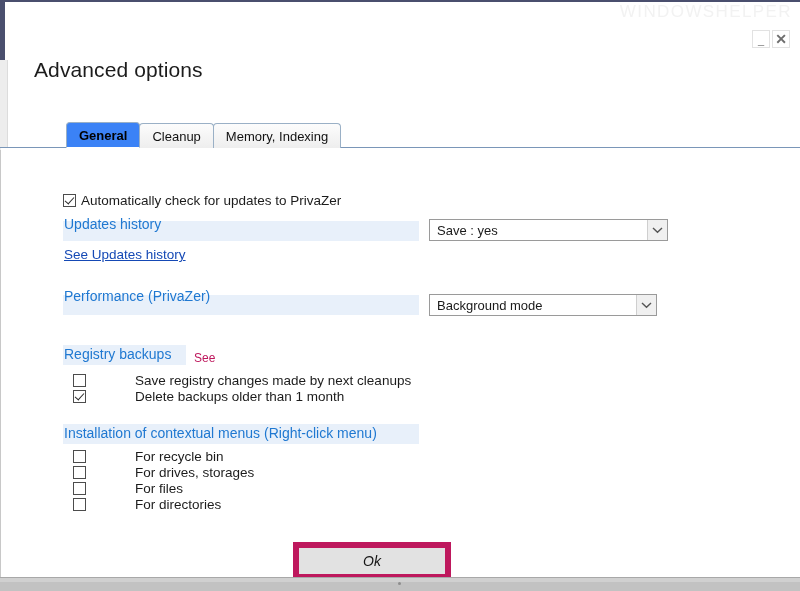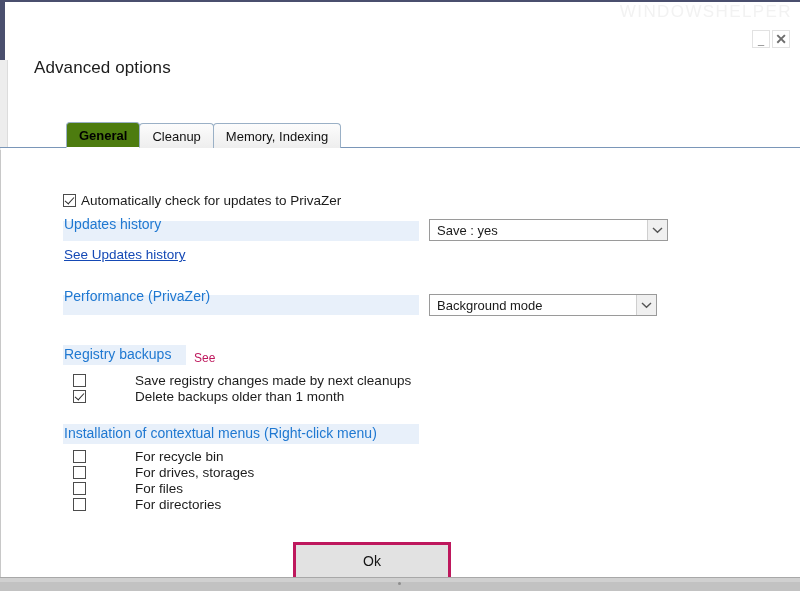--- a/index.html
+++ b/index.html
@@ -115,21 +115,21 @@
   .win-btn.close {
     font-weight: bold;
     font-size: 14px;
     color: #6e6e6e;
   }
 
   
   #dialog-title {
     position: absolute;
     left: 34px; top: 58px;
-    font-size: 17px;
+    font-size: 21px;
     font-weight: normal;
     color: #1c1c1c;
     letter-spacing: 0.1px;
   }
 
   
   #tab-strip {
     position: absolute;
     left: 0; top: 122px;
     width: 800px;
@@ -175,21 +175,21 @@
     border: 1px solid #9ab0c6;
     border-bottom: none;
     border-top-left-radius: 4px;
     border-top-right-radius: 4px;
     background: linear-gradient(to bottom, #fcfcfc 0%, #eeeeee 100%);
     cursor: pointer;
     white-space: nowrap;
     margin-right: -1px;
   }
   .tab.active {
-    background: #4d7c0f;
+    background: #3b82f6;
     font-weight: bold;
     color: #000000;
     height: 26px;
     z-index: 3;
     border-bottom: 1px solid #ffffff;
   }
 
   
   #content-panel {
     position: absolute;
@@ -302,27 +302,28 @@
     gap: 44px;
   }
 
   
   #ok-button {
     position: absolute;
     left: 292px; top: 394px;
     width: 158px; height: 38px;
     box-sizing: border-box;
     background: #e2e2e2;
-    border: 3px solid #be185d;
+    border: 6px solid #be185d;
     display: flex;
     align-items: center;
     justify-content: center;
     font-size: 14px;
     color: #141414;
     cursor: pointer;
+    font-style: italic;
   }
 </style>
 </head>
 <body>
 
 <div id="app-window">
 
   <div class="edge-navy-line"></div>
   <div class="edge-navy-top"></div>
   <div class="edge-gray-strip"></div>

